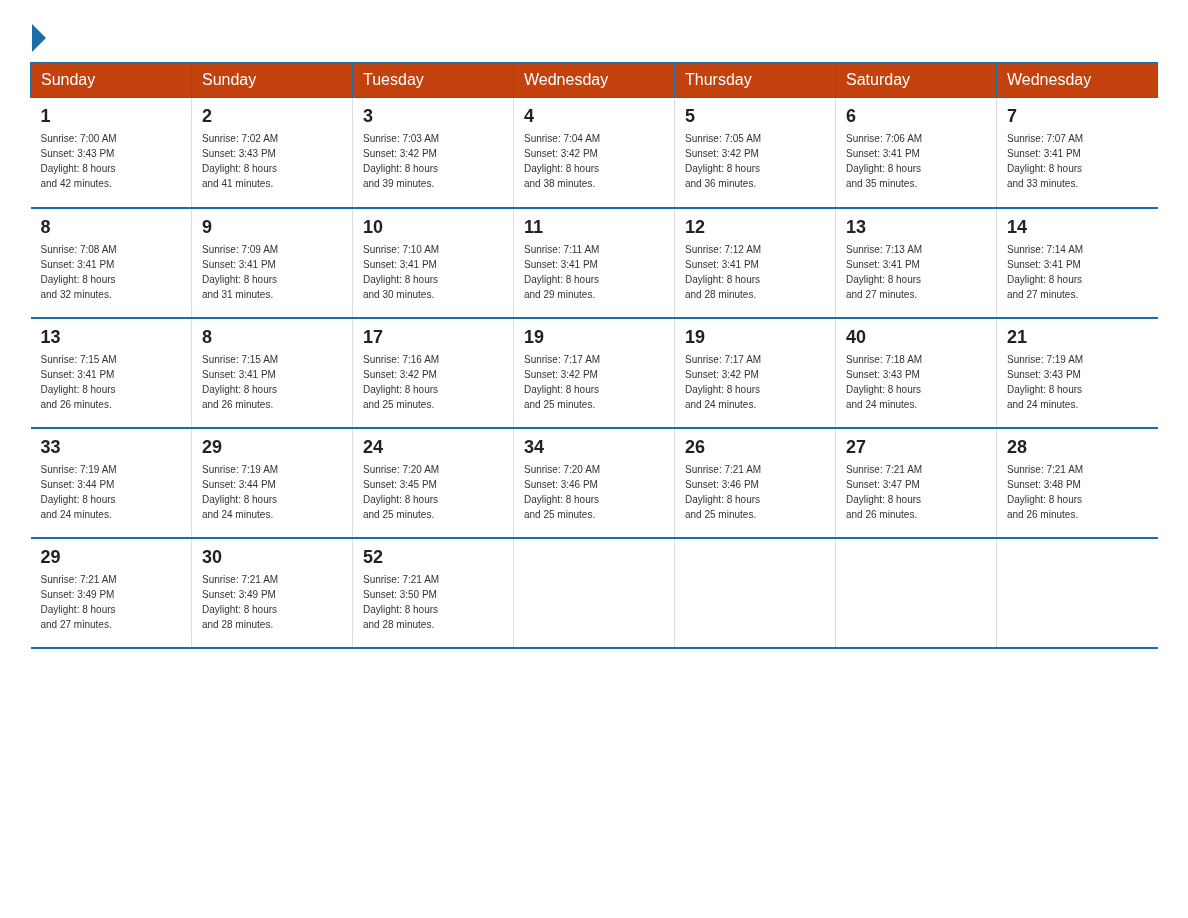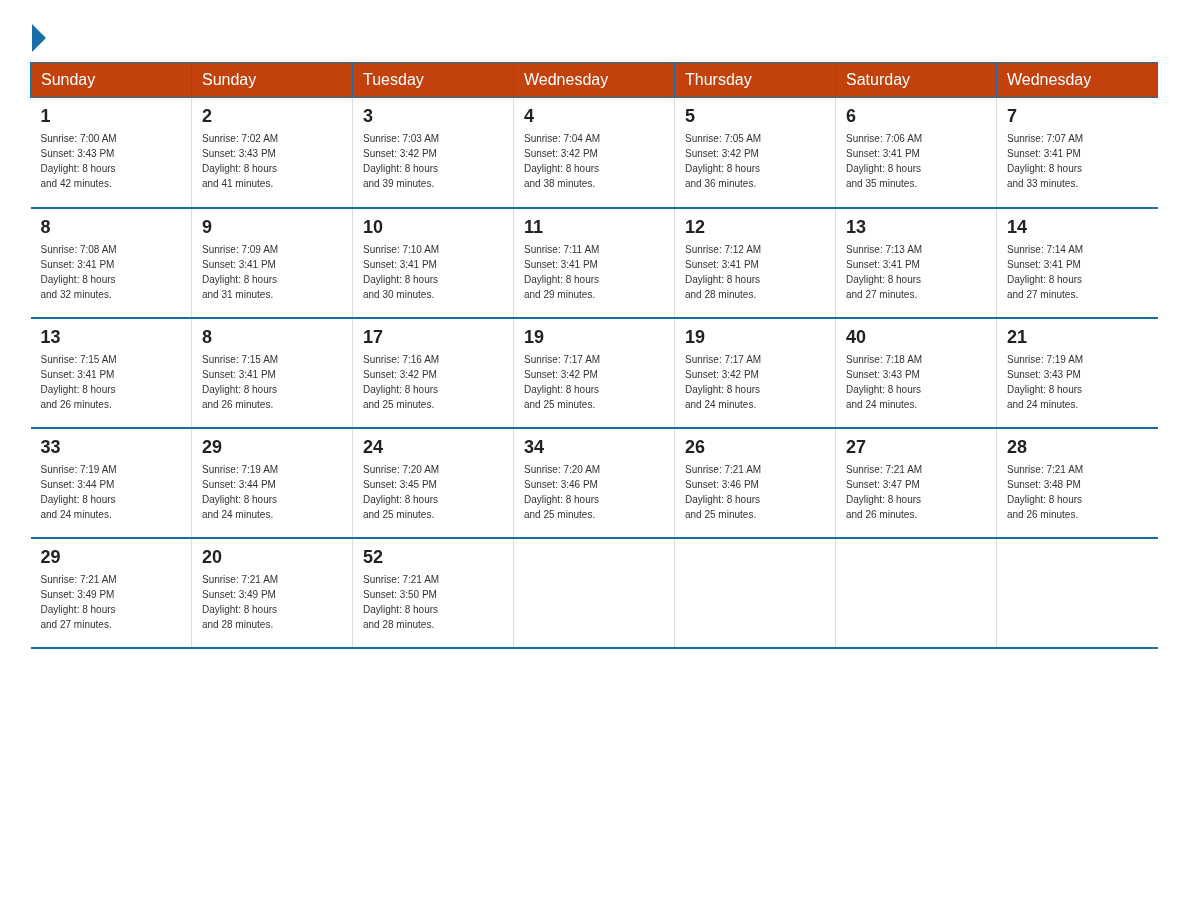--- a/index.html
+++ b/index.html
@@ -255,21 +255,21 @@
           <span class="day-number">28</span>
 <div class="day-info">Sunrise: 7:21 AM<br>Sunset: 3:48 PM<br>Daylight: 8 hours<br>and 26 minutes.</div>
         </td>
       </tr>
       <tr>
         <td>
           <span class="day-number">29</span>
 <div class="day-info">Sunrise: 7:21 AM<br>Sunset: 3:49 PM<br>Daylight: 8 hours<br>and 27 minutes.</div>
         </td>
         <td>
-          <span class="day-number">20</span>
+          <span class="day-number">30</span>
 <div class="day-info">Sunrise: 7:21 AM<br>Sunset: 3:49 PM<br>Daylight: 8 hours<br>and 28 minutes.</div>
         </td>
         <td>
           <span class="day-number">52</span>
 <div class="day-info">Sunrise: 7:21 AM<br>Sunset: 3:50 PM<br>Daylight: 8 hours<br>and 28 minutes.</div>
         </td>
         <td class="empty-cell"></td>
         <td class="empty-cell"></td>
         <td class="empty-cell"></td>
         <td class="empty-cell"></td>

